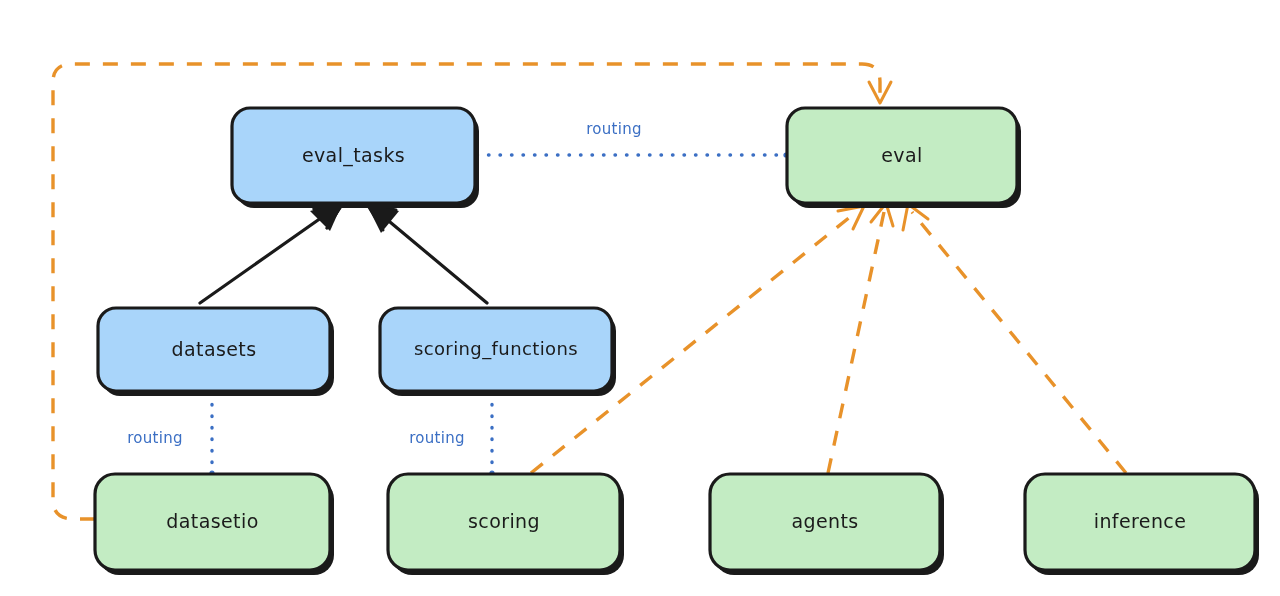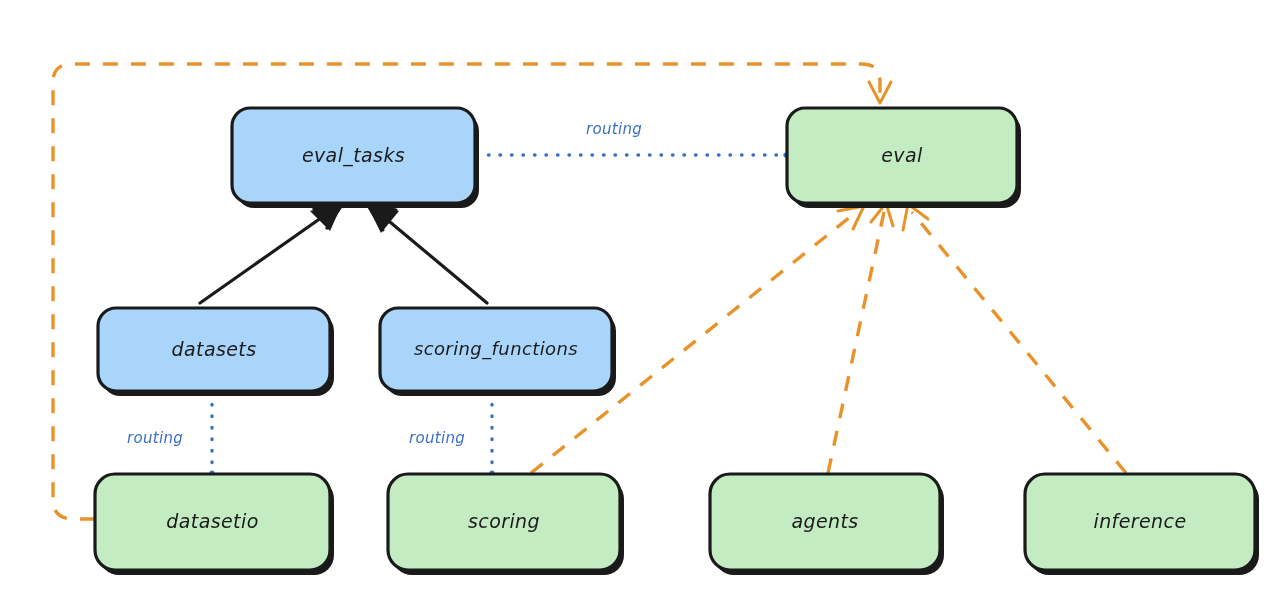--- a/index.html
+++ b/index.html
@@ -10,21 +10,20 @@
   }
   body {
     font-family: "DejaVu Sans", sans-serif;
   }
   #canvas-wrap {
     position: relative;
     width: 1280px;
     height: 596px;
     background: #ffffff;
     overflow: hidden;
-    font-style: italic;
   }
   svg#diagram {
     position: absolute;
     left: 0;
     top: 0;
     width: 1280px;
     height: 596px;
   }
   .node-label {
     font-family: "DejaVu Sans", sans-serif;

